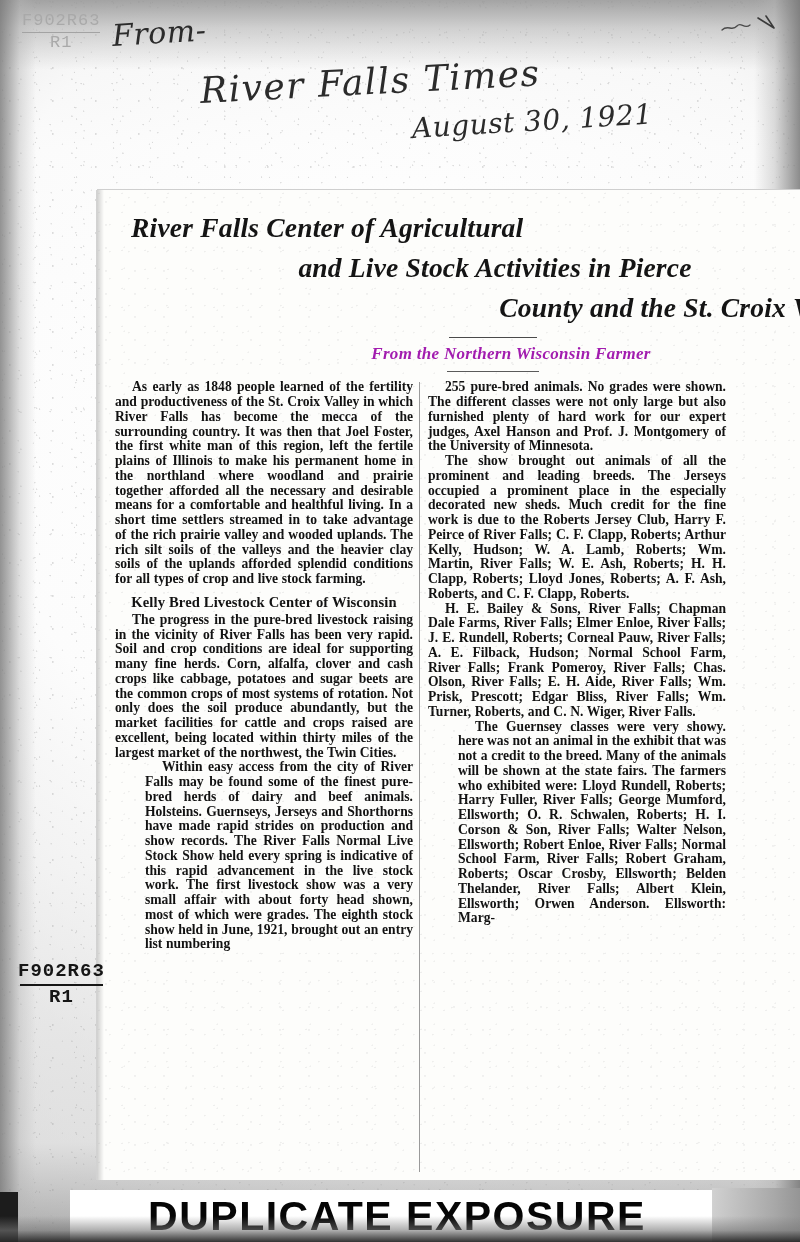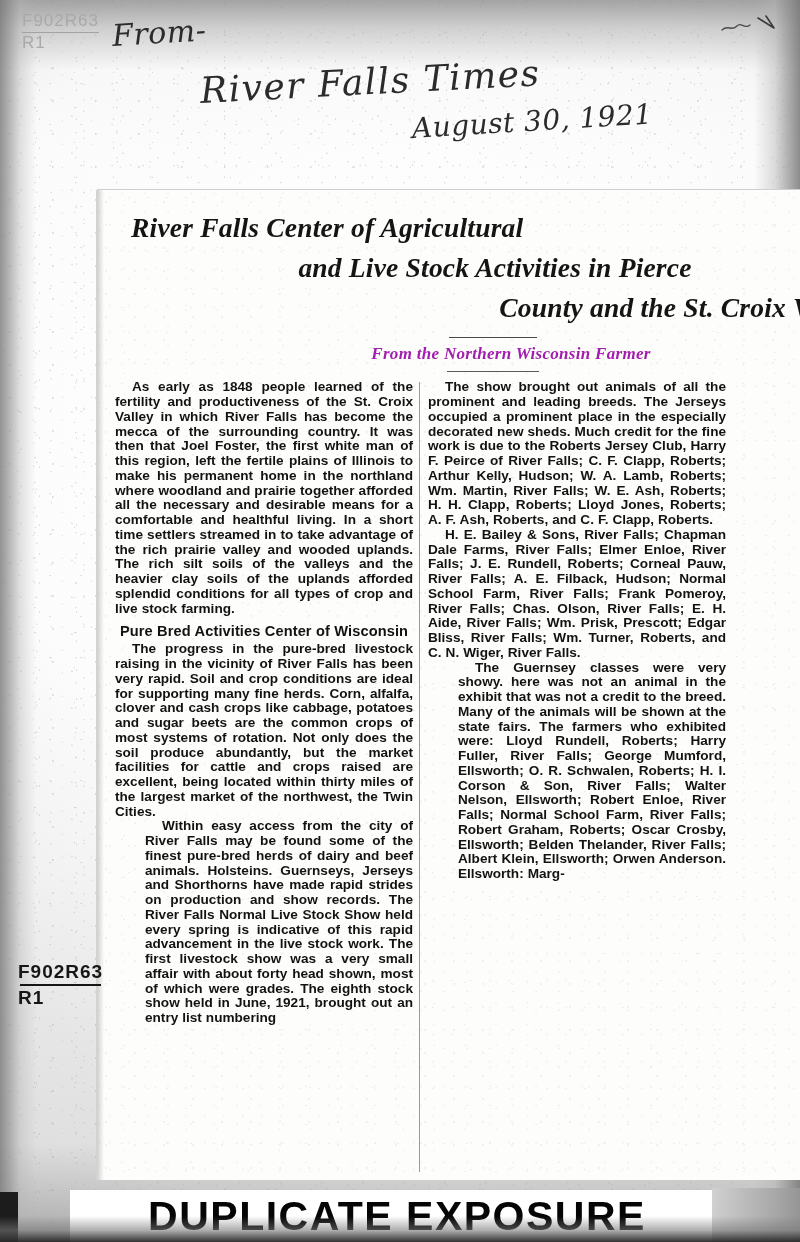--- a/index.html
+++ b/index.html
@@ -68,21 +68,22 @@
     white-space: nowrap;
     transform-origin: left center;
   }
   #hw-from  { left: 112px; top: 18px;  font-size: 30px; letter-spacing: .5px; transform: rotate(-3.5deg); }
   #hw-title { left: 200px; top: 70px;  font-size: 36px; letter-spacing: 1.5px; transform: rotate(-3deg); }
   #hw-date  { left: 412px; top: 112px; font-size: 28px; letter-spacing: .5px; transform: rotate(-3.5deg); }
 
   
   .callnum {
     position: absolute;
-    font-family: Liberation Sans, sans-serif;
+    font-family: Liberation Mono, monospace;
+    text-align: center;
     line-height: 1.05;
     white-space: nowrap;
   }
   #callnum-top {
     left: 22px; top: 12px;
     font-size: 17px; color: #a9a9a9; letter-spacing: 1px;
   }
   #callnum-top .rule { border-top: 1.5px solid #a3a3a3; margin: 2px 0 1px; }
   #callnum-bottom {
     left: 18px; top: 962px;
@@ -165,21 +166,21 @@
 
   
   #columns {
     display: flex;
     margin: 8px 0 0 0;
     padding: 0 14px 0 18px;
     align-items: flex-start;
   }
   .column {
     width: 298px;
-    font-family: Liberation Sans, sans-serif;
+    font-family: Liberation Serif, serif;
     font-size: 13.6px;
     font-weight: bold;
     line-height: 14.75px;
     color: #121212;
     text-align: justify;
     text-justify: inter-word;
     -webkit-hyphens: none;
     hyphens: none;
     word-spacing: .2px;
   }
@@ -274,28 +275,29 @@
     </div>
 
     <div class="rule-short"></div>
     <div id="subtitle">From the Northern Wisconsin Farmer</div>
     <div class="rule-short2"></div>
 
     <div id="columns">
 
       <div class="column">
         <p>As early as 1848 people learned of the fertility and productiveness of the St. Croix Valley in which River Falls has become the mecca of the surrounding country. It was then that Joel Foster, the first white man of this region, left the fertile plains of Illinois to make his permanent home in the northland where woodland and prairie together afforded all the necessary and desirable means for a comfortable and healthful living. In a short time settlers streamed in to take advantage of the rich prairie valley and wooded uplands. The rich silt soils of the valleys and the heavier clay soils of the uplands afforded splendid conditions for all types of crop and live stock farming.</p>
-        <h3>Pure Bred Activities Center of Wisconsin</h3>
+        <h3>Kelly Bred Livestock Center of Wisconsin</h3>
         <p>The progress in the pure-bred livestock raising in the vicinity of River Falls has been very rapid. Soil and crop conditions are ideal for supporting many fine herds. Corn, alfalfa, clover and cash crops like cabbage, potatoes and sugar beets are the common crops of most systems of rotation. Not only does the soil produce abundantly, but the market facilities for cattle and crops raised are excellent, being located within thirty miles of the largest market of the northwest, the Twin Cities.</p>
         <p>Within easy access from the city of River Falls may be found some of the finest pure-bred herds of dairy and beef animals. Holsteins. Guernseys, Jerseys and Shorthorns have made rapid strides on production and show records. The River Falls Normal Live Stock Show held every spring is indicative of this rapid advancement in the live stock work. The first livestock show was a very small affair with about forty head shown, most of which were grades. The eighth stock show held in June, 1921, brought out an entry list numbering</p>
       </div>
 
       <div class="col-divider"></div>
 
       <div class="column">
+        <p>255 pure-bred animals. No grades were shown. The different classes were not only large but also furnished plenty of hard work for our expert judges, Axel Hanson and Prof. J. Montgomery of the University of Minnesota.</p>
         <p>The show brought out animals of all the prominent and leading breeds. The Jerseys occupied a prominent place in the especially decorated new sheds. Much credit for the fine work is due to the Roberts Jersey Club, Harry F. Peirce of River Falls; C. F. Clapp, Roberts; Arthur Kelly, Hudson; W. A. Lamb, Roberts; Wm. Martin, River Falls; W. E. Ash, Roberts; H. H. Clapp, Roberts; Lloyd Jones, Roberts; A. F. Ash, Roberts, and C. F. Clapp, Roberts.</p>
         <p>H. E. Bailey &amp; Sons, River Falls; Chapman Dale Farms, River Falls; Elmer Enloe, River Falls; J. E. Rundell, Roberts; Corneal Pauw, River Falls; A. E. Filback, Hudson; Normal School Farm, River Falls; Frank Pomeroy, River Falls; Chas. Olson, River Falls; E. H. Aide, River Falls; Wm. Prisk, Prescott; Edgar Bliss, River Falls; Wm. Turner, Roberts, and C. N. Wiger, River Falls.</p>
         <p>The Guernsey classes were very showy. here was not an animal in the exhibit that was not a credit to the breed. Many of the animals will be shown at the state fairs. The farmers who exhibited were: Lloyd Rundell, Roberts; Harry Fuller, River Falls; George Mumford, Ellsworth; O. R. Schwalen, Roberts; H. I. Corson &amp; Son, River Falls; Walter Nelson, Ellsworth; Robert Enloe, River Falls; Normal School Farm, River Falls; Robert Graham, Roberts; Oscar Crosby, Ellsworth; Belden Thelander, River Falls; Albert Klein, Ellsworth; Orwen Anderson. Ellsworth:  Marg-</p>
       </div>
 
     </div>
   </div>
 
   <div class="callnum" id="callnum-bottom">
     <div>F902R63</div>

